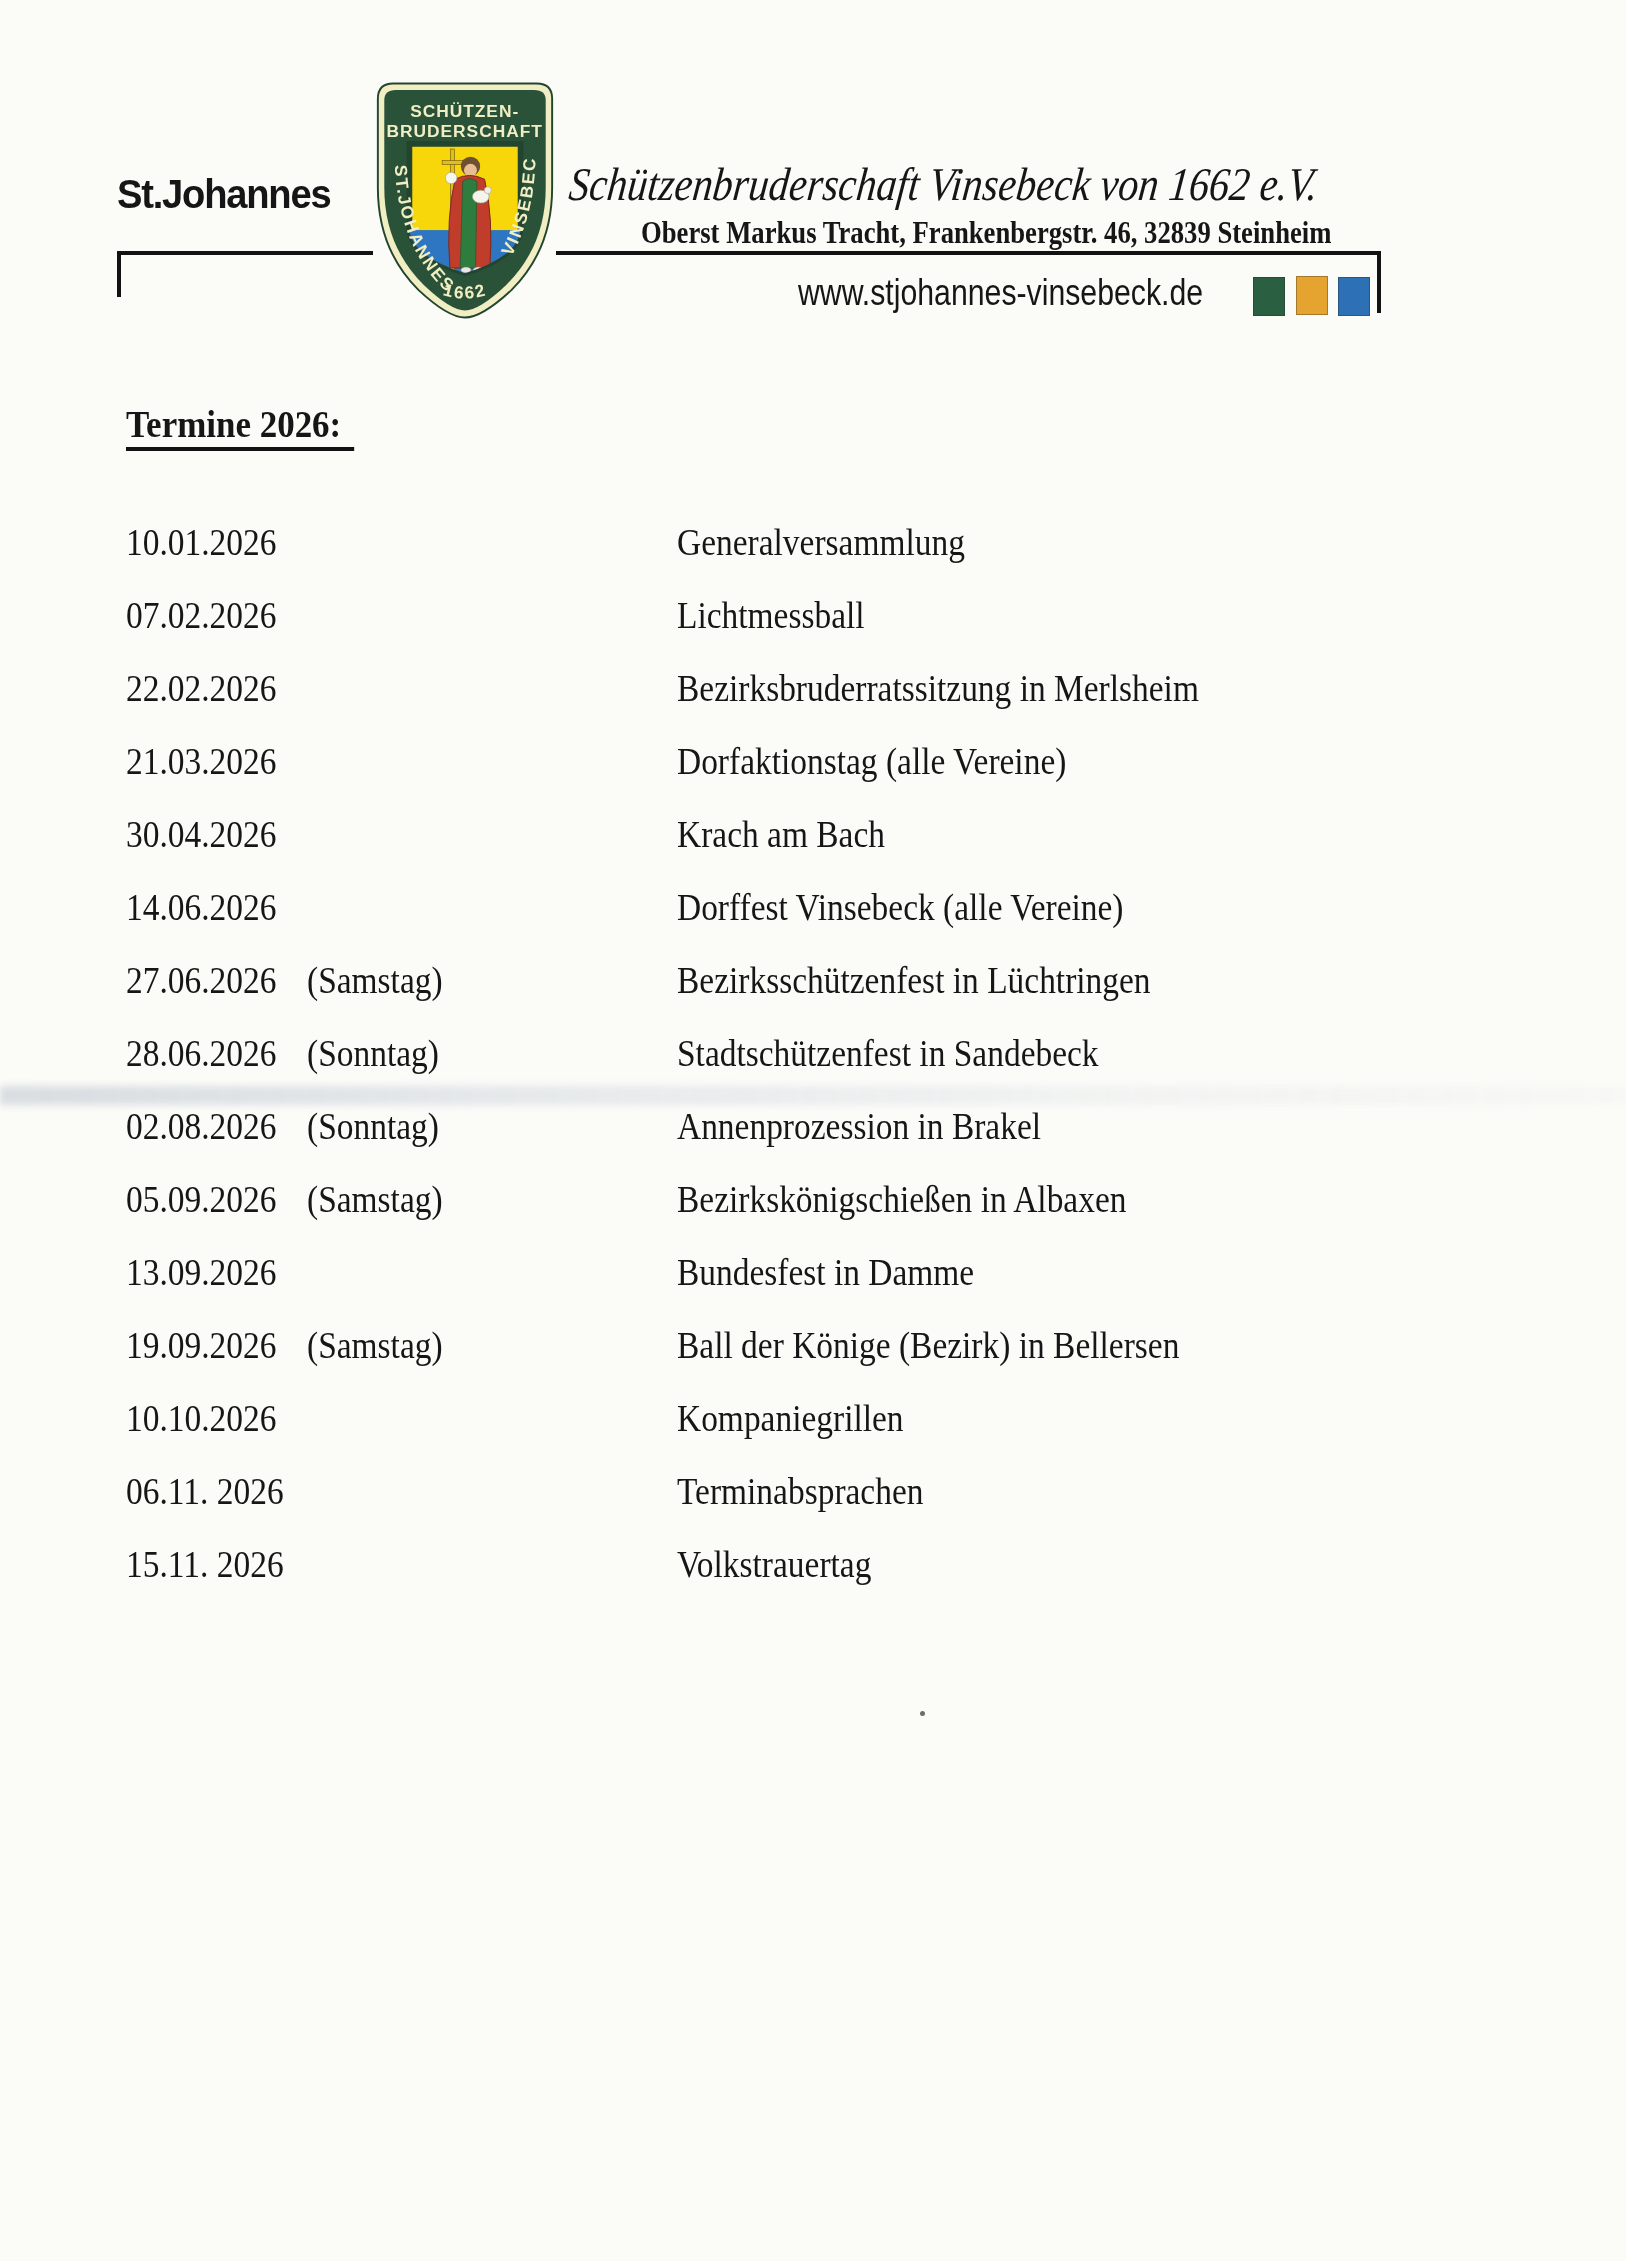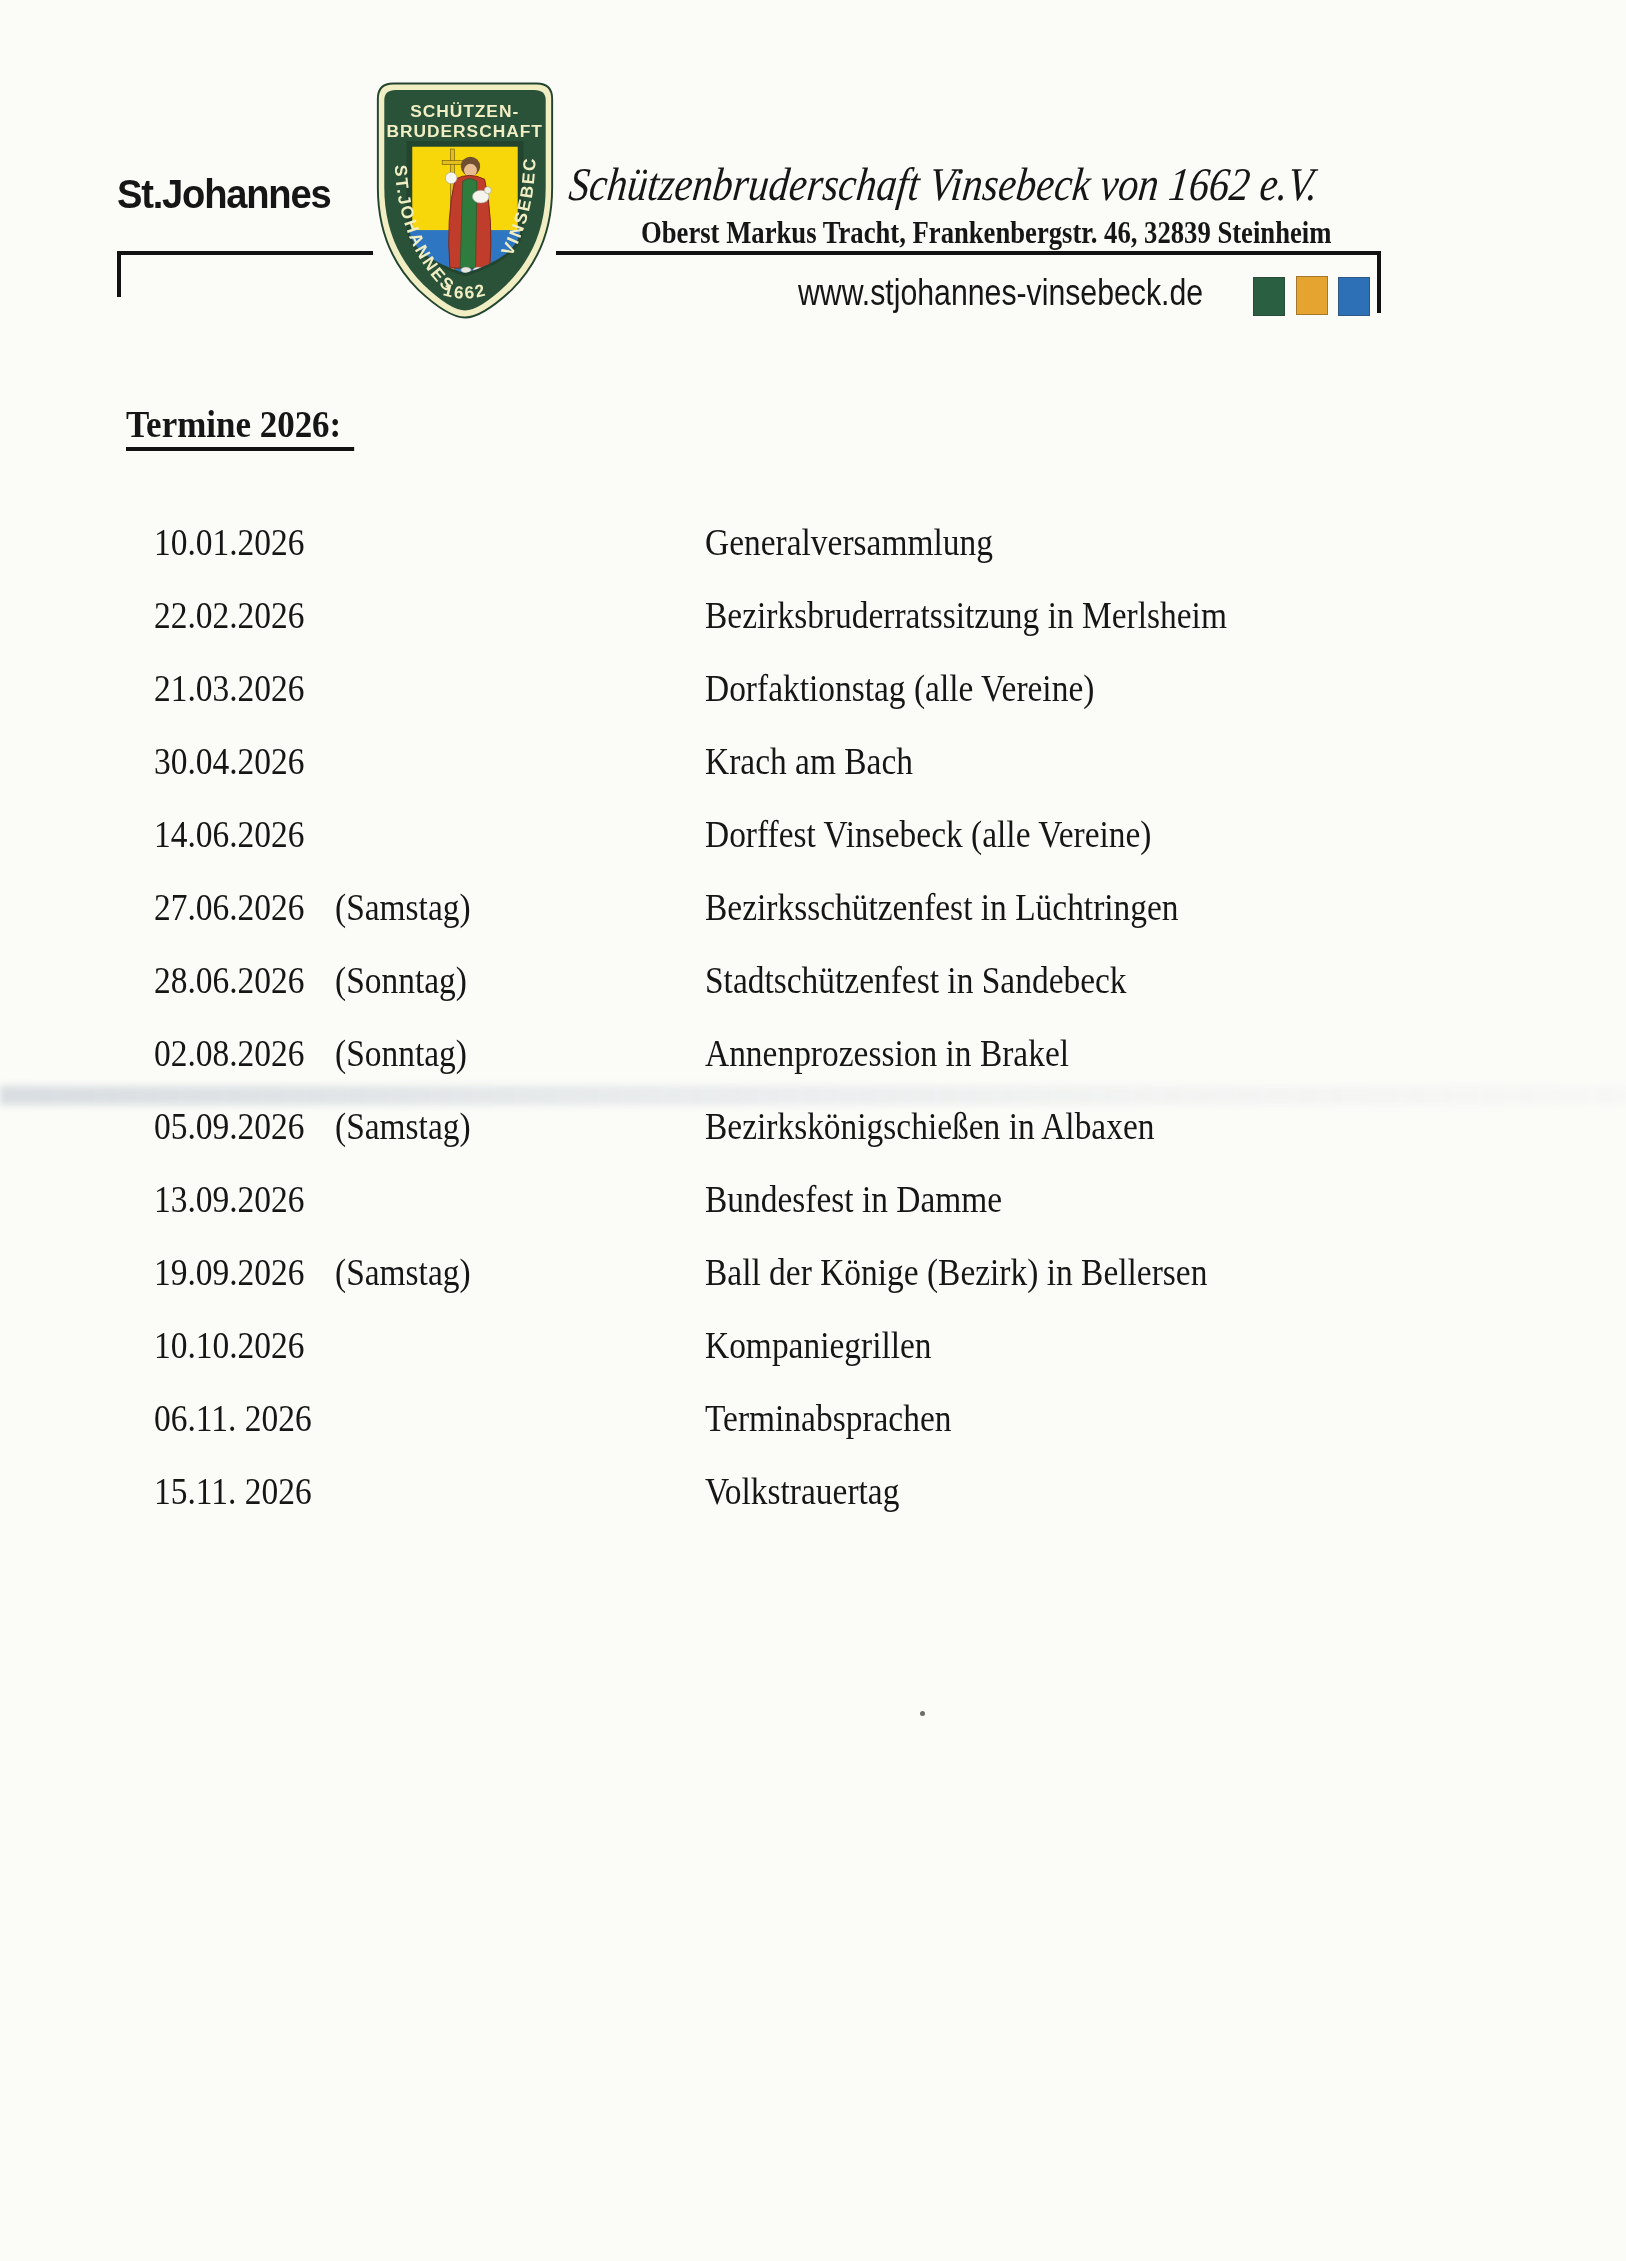--- a/index.html
+++ b/index.html
@@ -67,21 +67,21 @@
   
   .heading {
     position:absolute; left:126px; top:405px;
     font-weight:700; font-size:38px; line-height:1.05;
     transform:scaleX(.92); transform-origin:0 0;
     border-bottom:4.5px solid #121212;
     padding:0 14px 2.6px 0;
     white-space:nowrap;
   }
   #events { position:absolute; left:0; top:505px; width:1627px; }
-  .row { position:relative; height:73px;margin-left:28px; }
+  .row { position:relative; height:73px; }
   .cell {
     position:absolute; top:50%;
     font-size:38px; line-height:1; white-space:nowrap;
     transform:translateY(-50%) scaleX(.88);
     transform-origin:0 50%;
   }
   .c-date { left:126px; }
   .c-day  { left:307px; }
   .c-name { left:677px; }
   
@@ -157,20 +157,25 @@
 
 <div class="heading">Termine 2026:</div>
 
 <div id="events">
   <div class="row">
     <span class="cell c-date">10.01.2026</span>
     <span class="cell c-day"></span>
     <span class="cell c-name">Generalversammlung</span>
   </div>
 
+  <div class="row">
+    <span class="cell c-date">07.02.2026</span>
+    <span class="cell c-day"></span>
+    <span class="cell c-name">Lichtmessball</span>
+  </div>
 
   <div class="row">
     <span class="cell c-date">22.02.2026</span>
     <span class="cell c-day"></span>
     <span class="cell c-name">Bezirksbruderratssitzung in Merlsheim</span>
   </div>
 
 
   <div class="row">
     <span class="cell c-date">21.03.2026</span>

